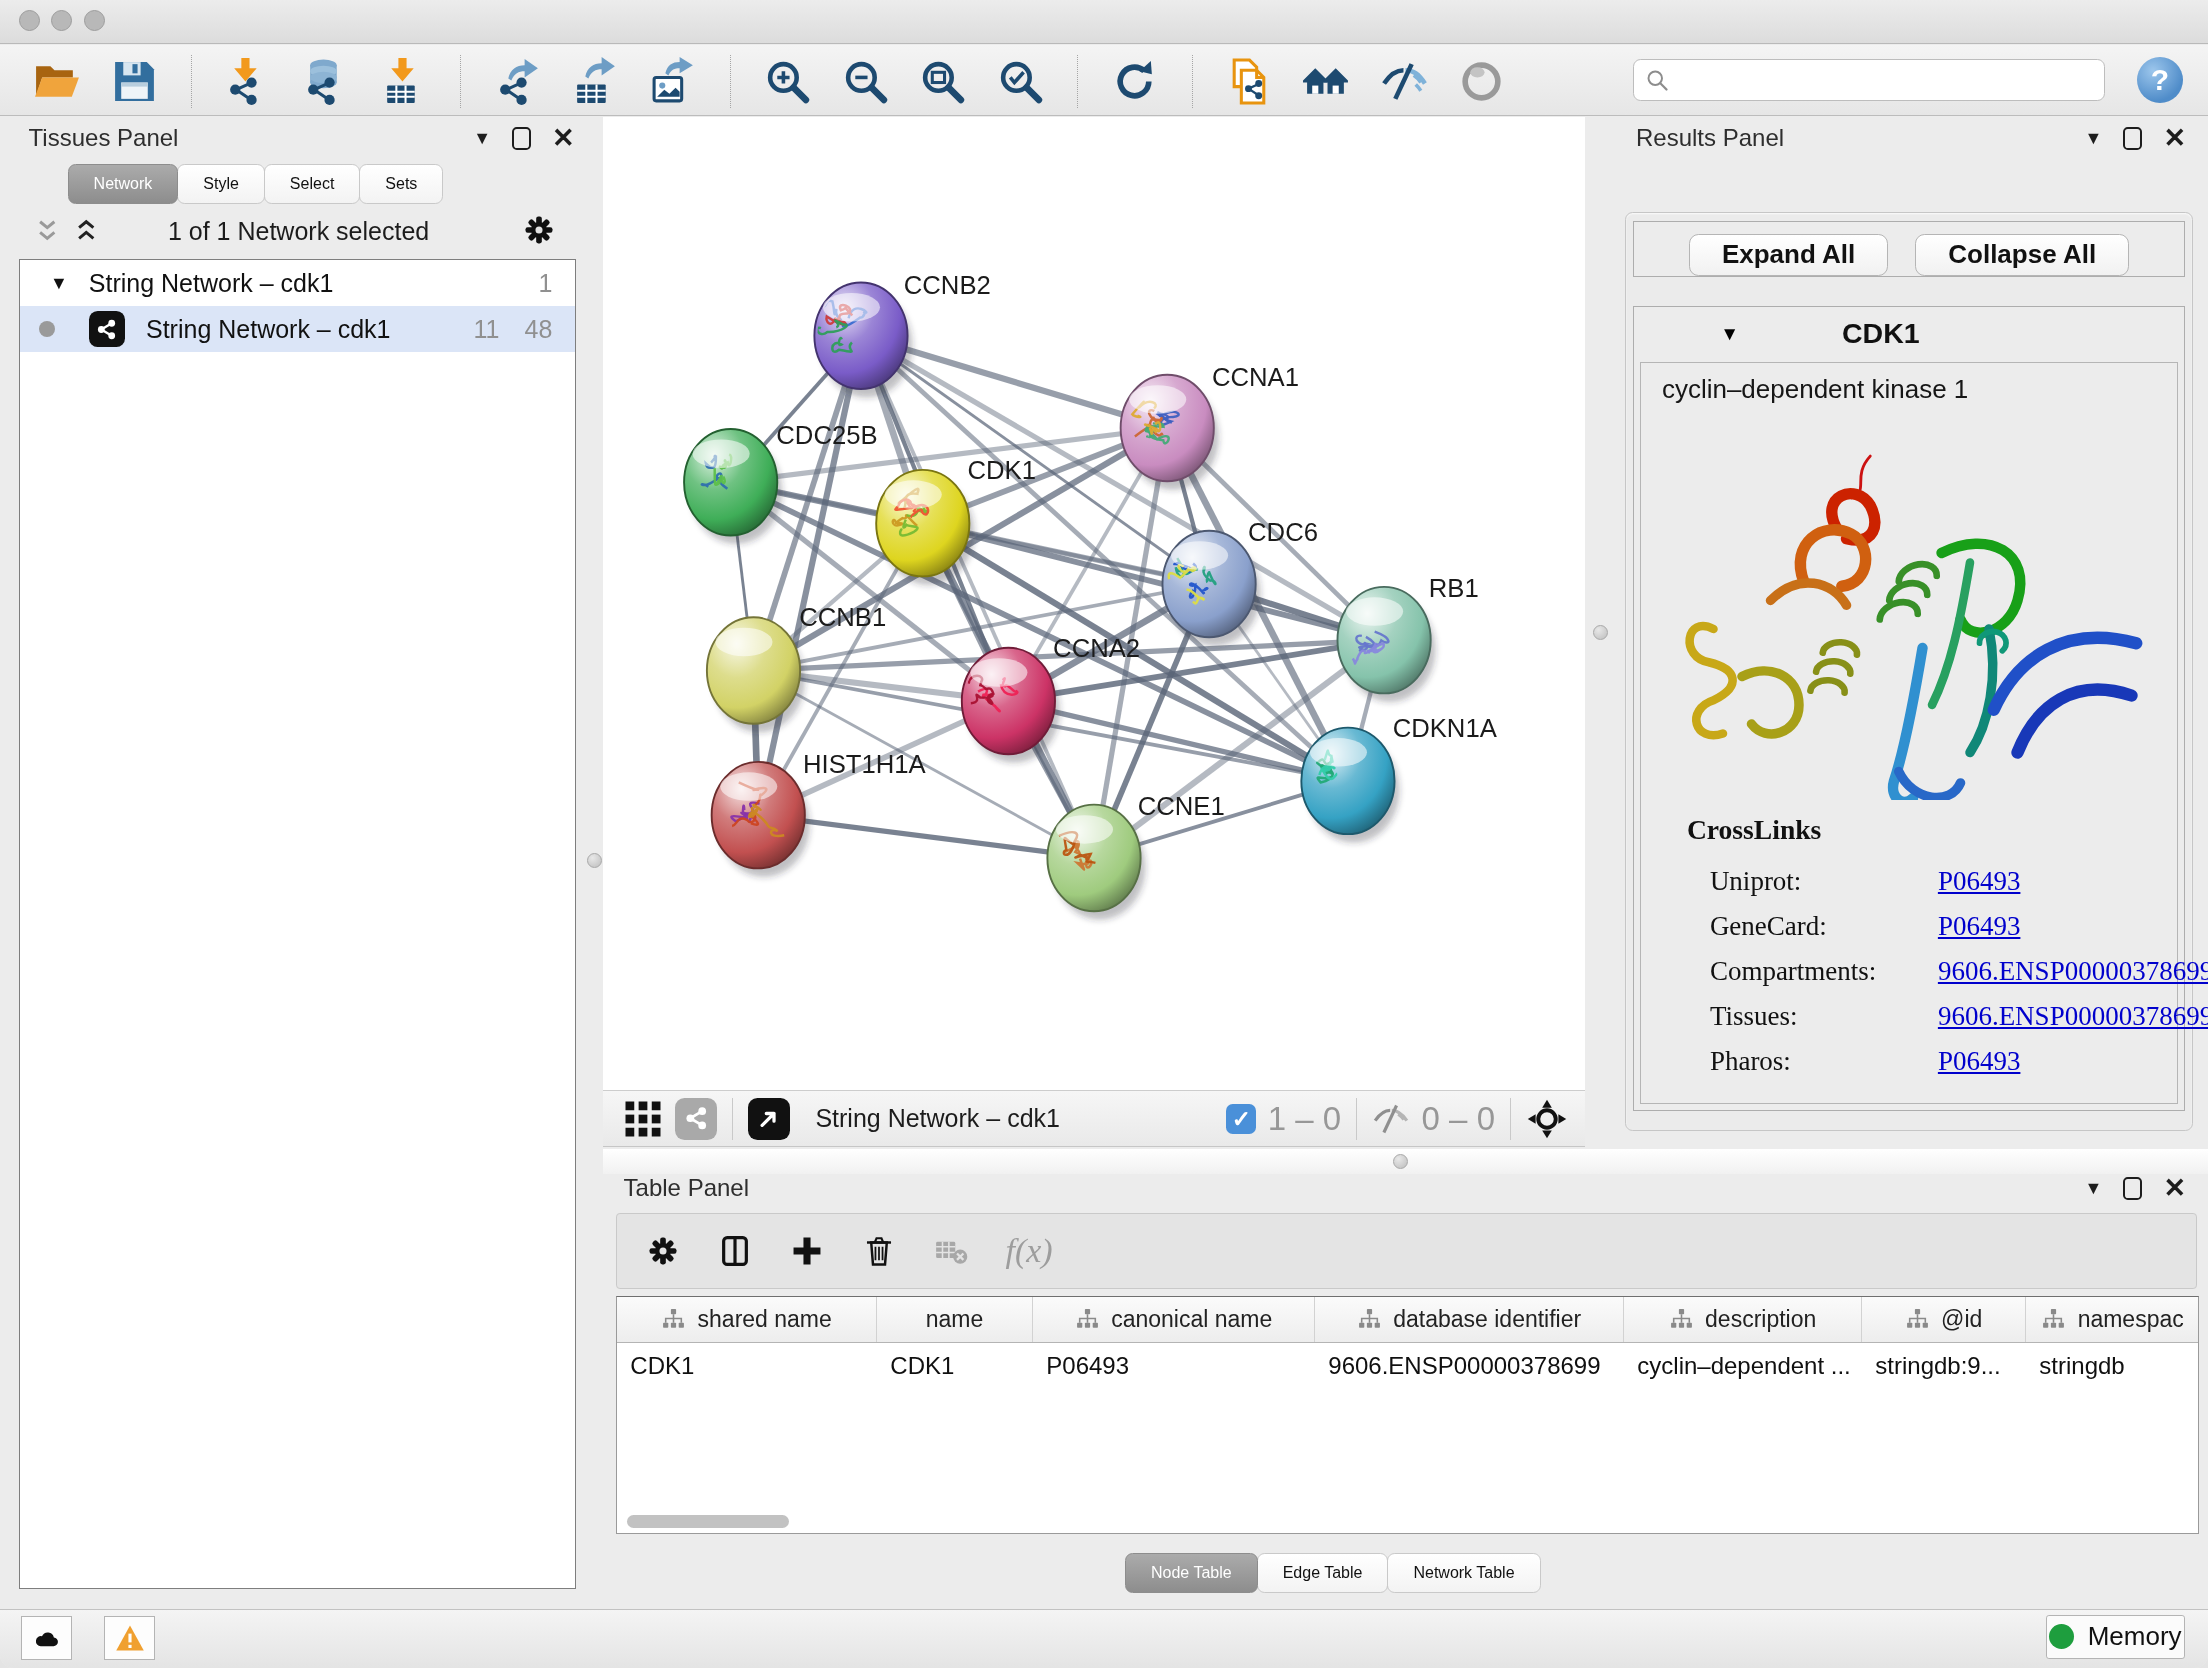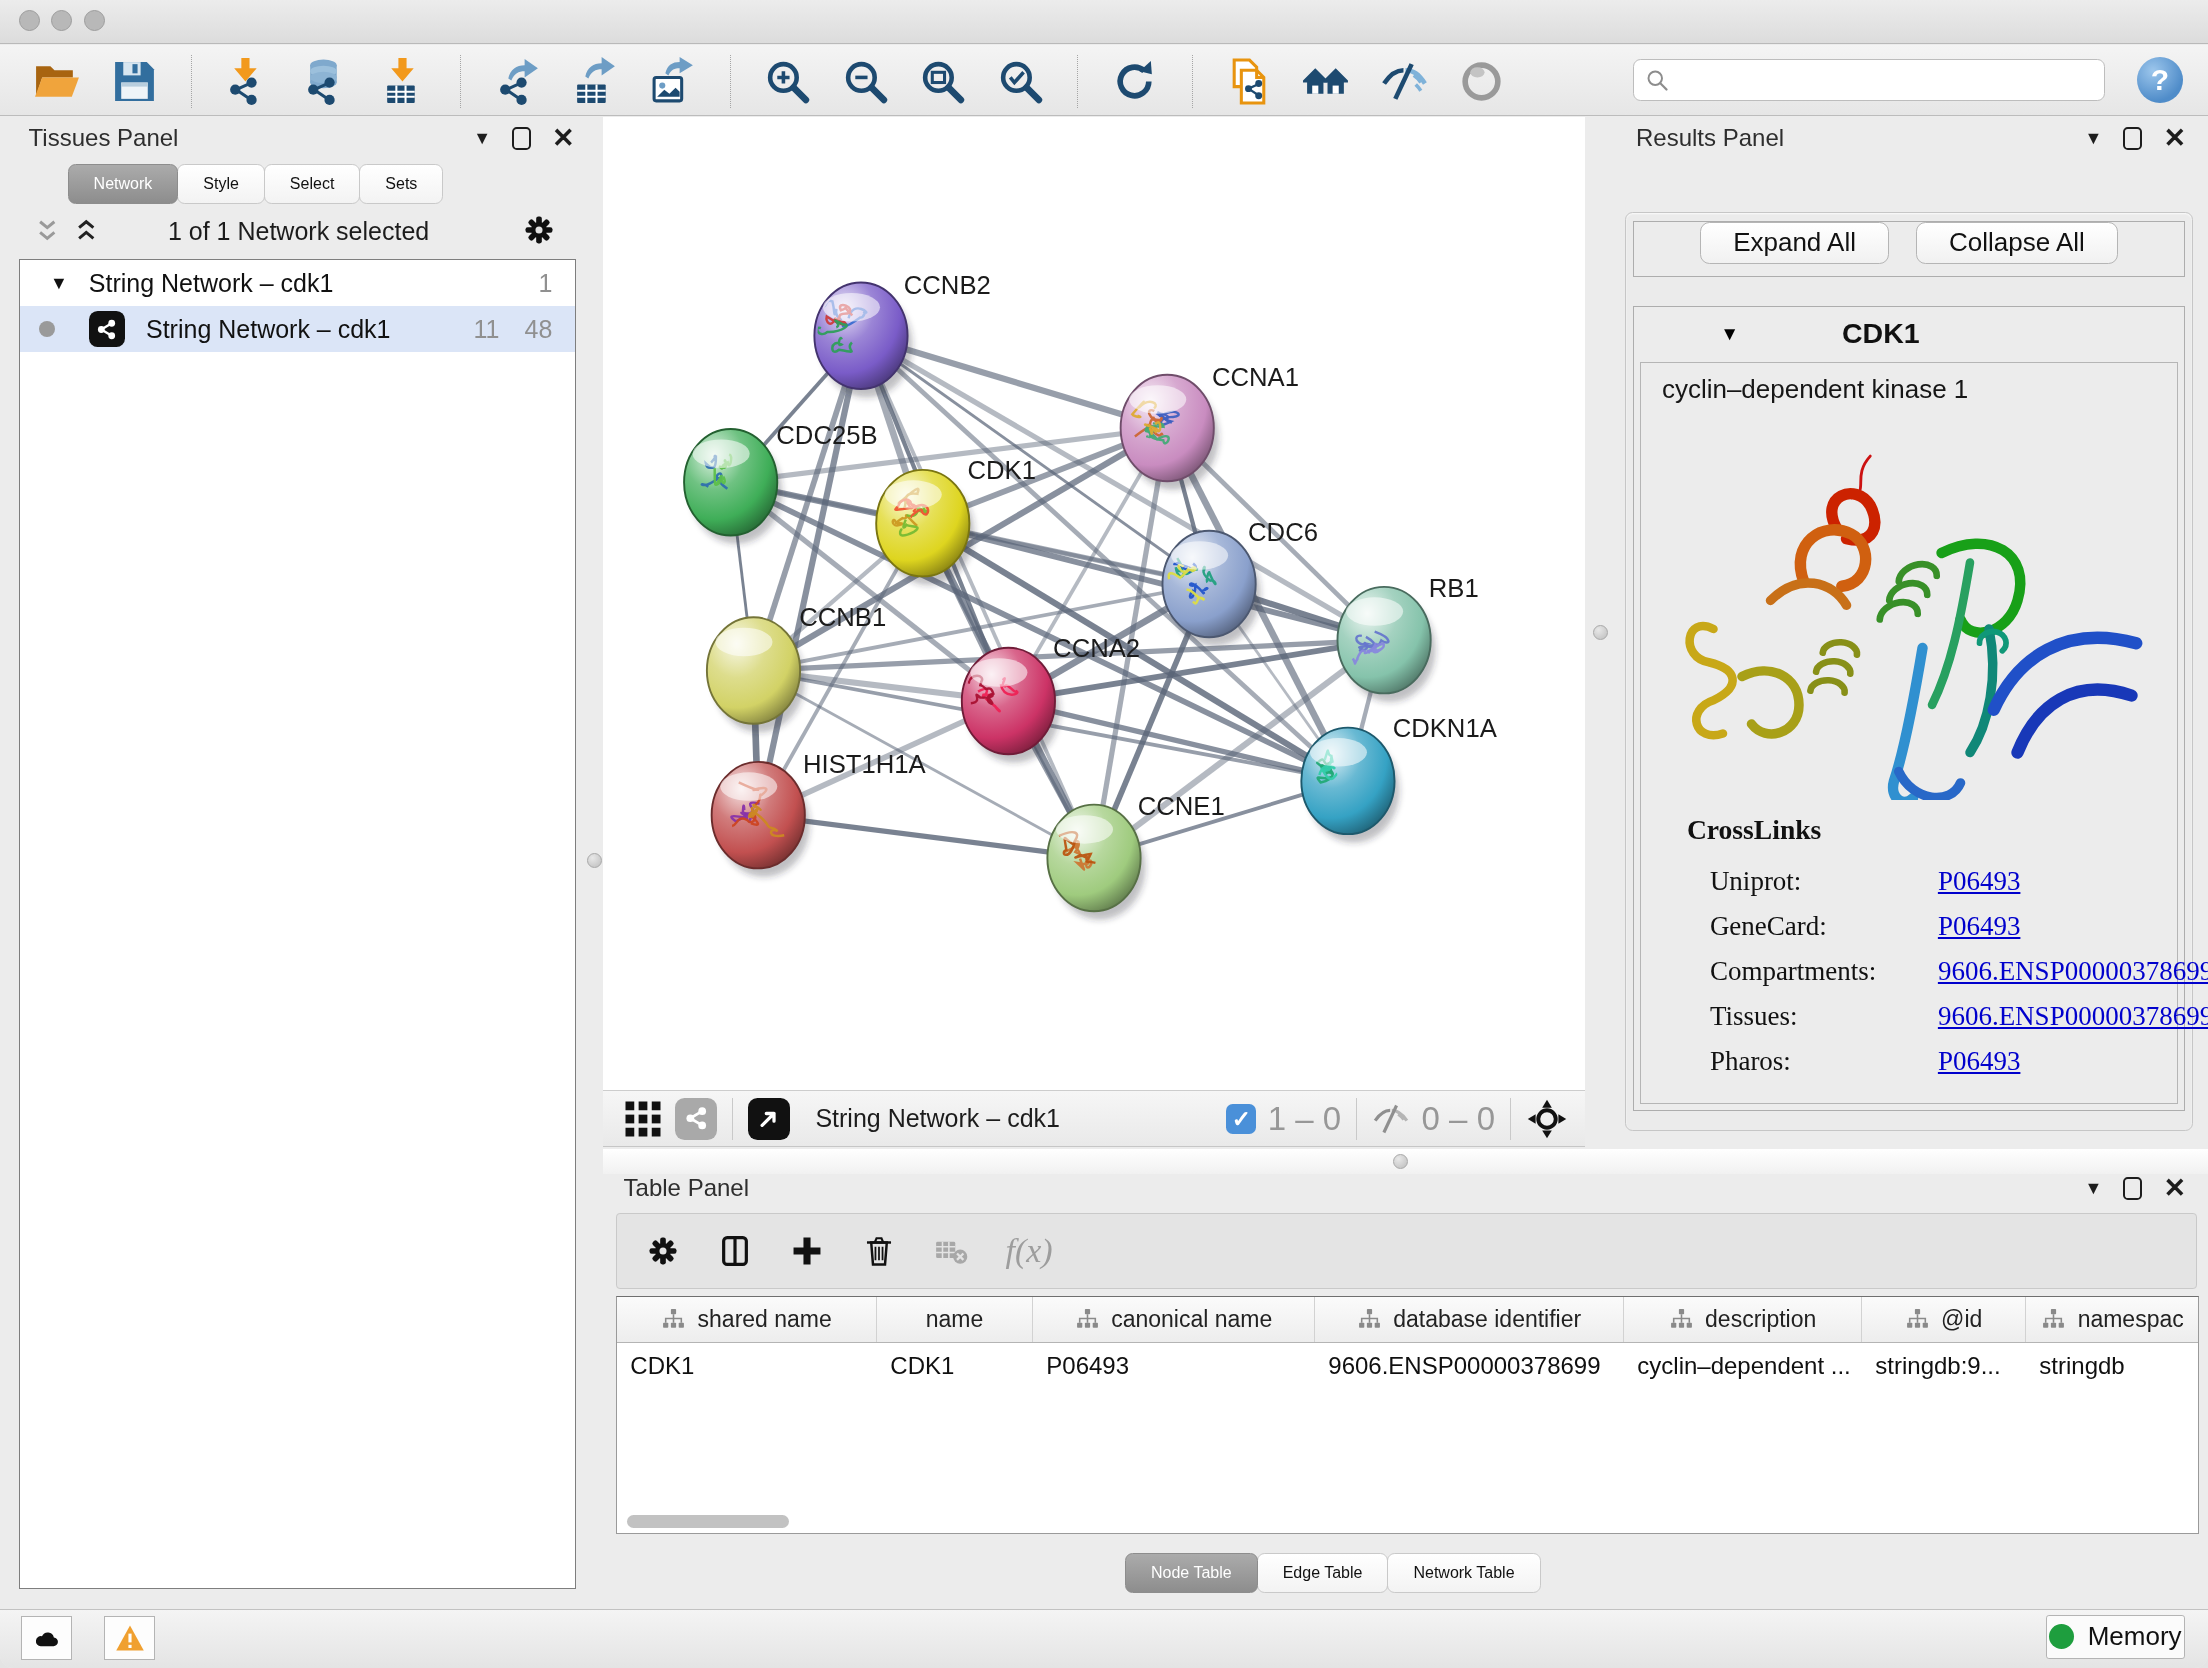--- a/index.html
+++ b/index.html
@@ -86,21 +86,21 @@
   #h-splitter { position:absolute; left:603px; top:1149px; width:1605px; height:25px;
     background:linear-gradient(#ffffff,#f1f1f1); }
 
   
   #results-panel { position:absolute; left:1617px; top:124px; width:584px; height:1027px; }
   #rp-head { position:relative; height:32px; padding-left:19px; }
   #rp-tab-row { display:flex; justify-content:center; margin-top:7.6px; }
   #rp-outer { position:absolute; left:7.6px; right:7.6px; top:88px; height:919px; background:#ebebeb;
     border:1px solid #c6c6c6; border-radius:7.6px; box-shadow:inset 0 1px 1.9px rgba(255,255,255,.8); }
   #rp-box1 { position:absolute; left:7.6px; right:7.6px; top:7.6px; height:56px; border:1px solid #adadad;
-    background:#ececec; display:flex; align-items:flex-start; justify-content:center; gap:27px; }
+    background:#ececec; display:flex; align-items:flex-end; justify-content:center; gap:27px;font-weight:bold; }
   .rp-btn { height:42px; padding:0 32px; background:linear-gradient(#ffffff,#f1f1f1); border:1px solid #b5b5b5;
     border-radius:9.5px; font-size:26px; color:#111; display:flex; align-items:center; cursor:pointer; }
   #rp-box2 { position:absolute; left:7.6px; right:7.6px; top:93px; bottom:19px; border:1px solid #adadad; background:#ececec; }
   #rp-entry-head { height:53px; display:flex; align-items:center; }
   #rp-entry-caret { margin-left:86px; font-size:19px; cursor:pointer; }
   #rp-entry-gene { margin-left:103px; font-size:28.5px; font-weight:bold; color:#111; }
   #rp-content { position:absolute; left:5.7px; right:5.7px; top:55px; bottom:5.7px; border:1px solid #b5b5b5; background:#ececec; }
   #rp-desc { position:absolute; left:21px; top:11.4px; font-size:26px; color:#161616; }
   #protein-svg { position:absolute; left:15px; top:76px; }
   #rp-xlinks { position:absolute; left:46px; top:451px; font-family:"Liberation Serif", serif; }

